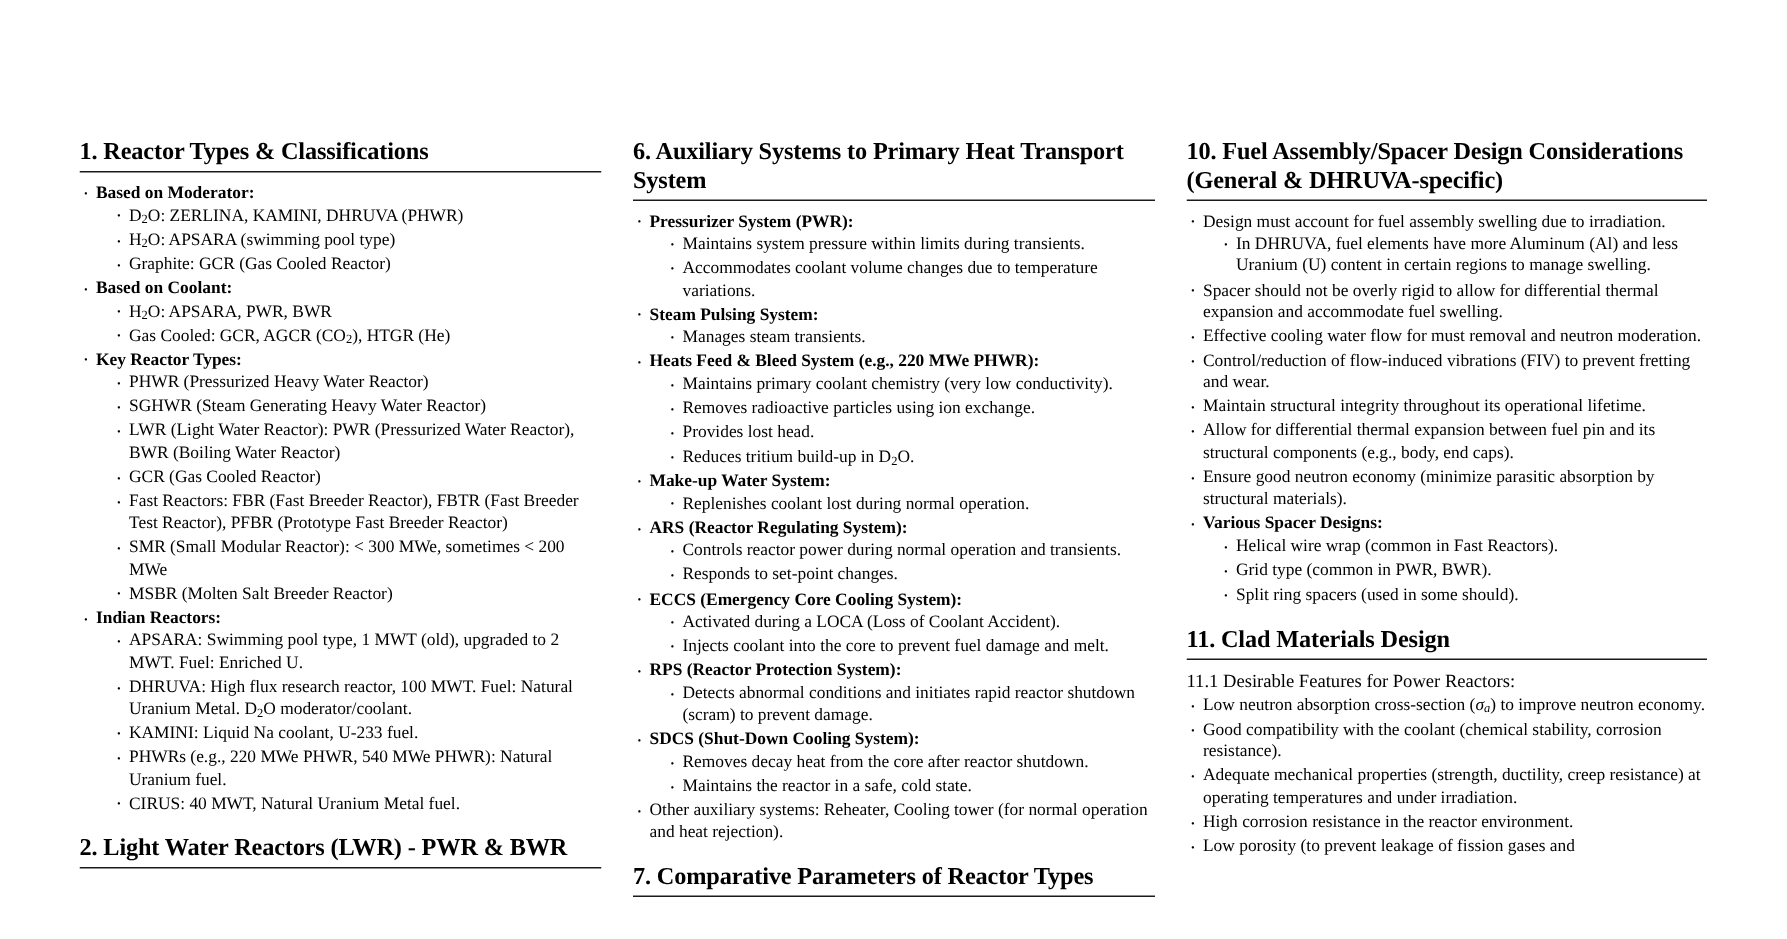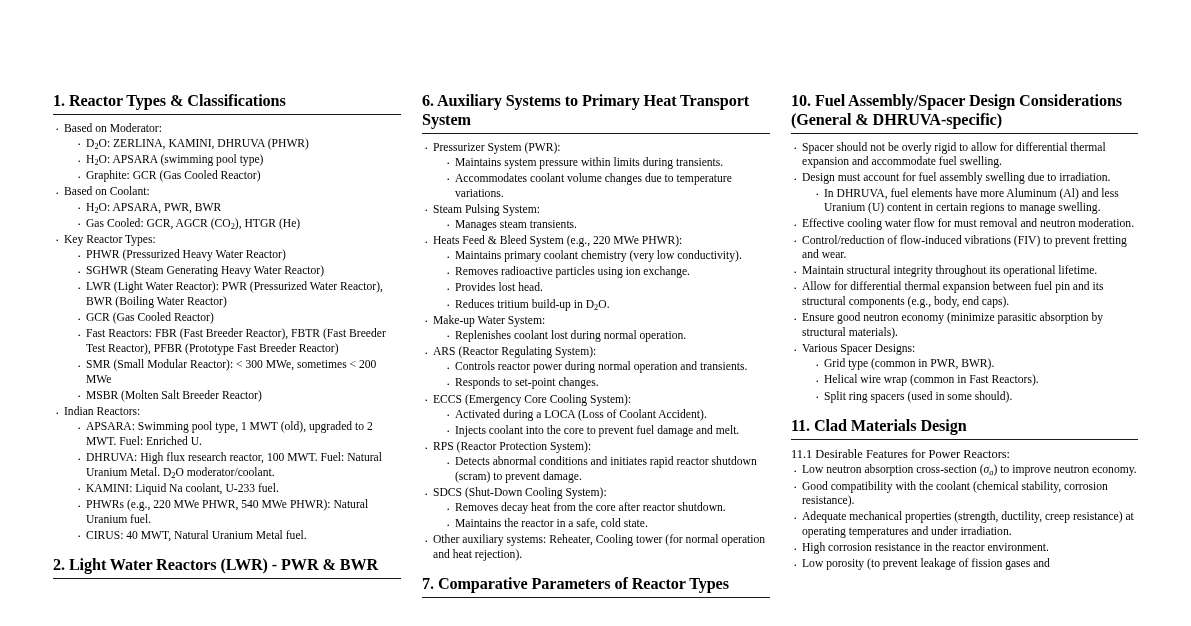--- a/index.html
+++ b/index.html
@@ -79,21 +79,21 @@
     left: 1px;
     top: -0.5px;
     font-size: 13.5px;
     line-height: 1.12;
   }
   ul.lvl1 > li.item { padding-left: 11px; }
   ul.lvl1 > li.item::before { left: 2px; }
   ul.lvl2 { margin-left: 12px; margin-top: 0.5px; }
   ul.lvl2 > li.item { padding-left: 10px; }
   ul.lvl2 > li.item::before { left: 1px; }
-  .b { font-weight: normal; }
+  .b { font-weight: bold; }
   sub {
     font-size: 0.72em;
     vertical-align: -0.22em;
     line-height: 0;
   }
   .sym {
     font-style: italic;
   }
   .gapA { height: 11px; }
 </style>
@@ -174,32 +174,32 @@
           <li class="item"><span>Other auxiliary systems: Reheater, Cooling tower (for normal operation and heat rejection).</span></li>
         </ul>
         <div class="gapA"></div>
         <h1 class="sec">7. Comparative Parameters of Reactor Types</h1>
         <div class="sec-rule"></div>
       </div>
       <div class="column">
         <h1 class="sec">10. Fuel Assembly/Spacer Design Considerations (General &amp; DHRUVA-specific)</h1>
         <div class="sec-rule"></div>
         <ul class="lvl1">
-          <li class="item"><span>Spacer should not be overly rigid to allow for differential thermal expansion and accommodate fuel swelling.</span></li>
           <li class="item"><span>Design must account for fuel assembly swelling due to irradiation.</span><ul class="lvl2">
               <li class="item"><span>In DHRUVA, fuel elements have more Aluminum (Al) and less Uranium (U) content in certain regions to manage swelling.</span></li>
             </ul></li>
+          <li class="item"><span>Spacer should not be overly rigid to allow for differential thermal expansion and accommodate fuel swelling.</span></li>
           <li class="item"><span>Effective cooling water flow for must removal and neutron moderation.</span></li>
           <li class="item"><span>Control/reduction of flow-induced vibrations (FIV) to prevent fretting and wear.</span></li>
           <li class="item"><span>Maintain structural integrity throughout its operational lifetime.</span></li>
           <li class="item"><span>Allow for differential thermal expansion between fuel pin and its structural components (e.g., body, end caps).</span></li>
           <li class="item"><span>Ensure good neutron economy (minimize parasitic absorption by structural materials).</span></li>
           <li class="item"><span class="b">Various Spacer Designs:</span><ul class="lvl2">
+              <li class="item"><span>Helical wire wrap (common in Fast Reactors).</span></li>
               <li class="item"><span>Grid type (common in PWR, BWR).</span></li>
-              <li class="item"><span>Helical wire wrap (common in Fast Reactors).</span></li>
               <li class="item"><span>Split ring spacers (used in some should).</span></li>
             </ul></li>
         </ul>
         <div class="gapA"></div>
         <h1 class="sec">11. Clad Materials Design</h1>
         <div class="sec-rule"></div>
         <h2 class="subsec">11.1 Desirable Features for Power Reactors:</h2>
         <ul class="lvl1">
           <li class="item"><span>Low neutron absorption cross-section (<span class="sym">σ</span><sub><span class="sym">a</span></sub>) to improve neutron economy.</span></li>
           <li class="item"><span>Good compatibility with the coolant (chemical stability, corrosion resistance).</span></li>

